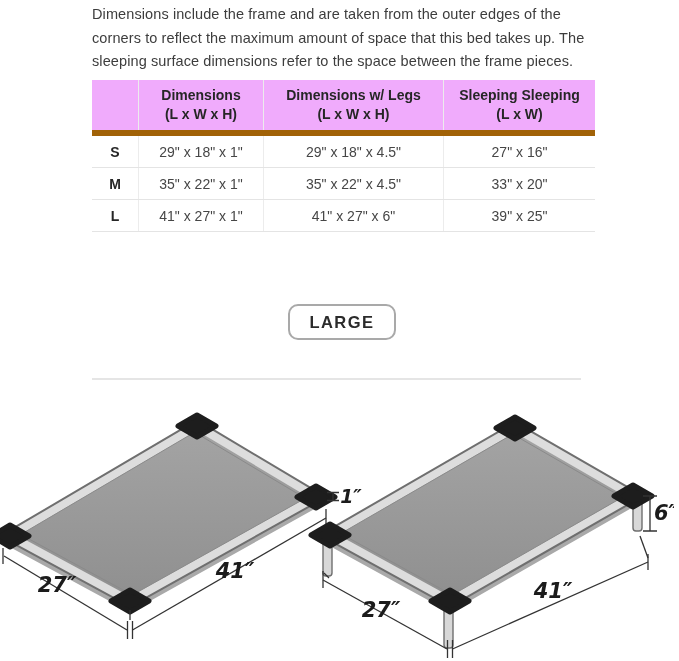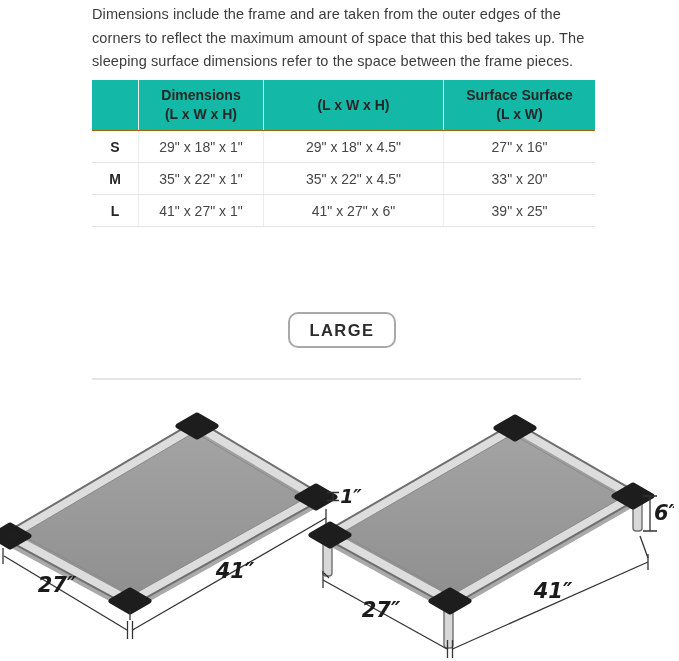--- a/index.html
+++ b/index.html
@@ -7,38 +7,38 @@
     position:relative;width:674px;height:661px;background:#ffffff;
     font-family:"Liberation Sans",sans-serif;overflow:hidden;
   }
   .intro{
     position:absolute;left:92px;top:0;width:498px;margin:0;padding-top:3px;
     font-size:14.5px;line-height:23.5px;color:#3d3d3d;letter-spacing:.1px;
   }
   .size-table{position:absolute;left:92px;top:80px;width:503px;}
   .thead{
     display:grid;grid-template-columns:46px 125px 180px 152px;
-    background:#14b8a6;height:50px;border-bottom:1px solid #a16207;
+    background:#f0abfc;height:50px;border-bottom:6px solid #a16207;
   }
   .th{
     display:flex;flex-direction:column;justify-content:center;align-items:center;
     font-weight:bold;font-size:14px;line-height:19px;color:#262626;text-align:center;
   }
   .trow{
     display:grid;grid-template-columns:46px 125px 180px 152px;
     height:31px;border-bottom:1px solid #e4e4e4;
   }
   .td{
     display:flex;align-items:center;justify-content:center;
     font-size:14px;color:#464646;white-space:nowrap;
   }
   .td.size{font-weight:bold;color:#262626;}
   .th + .th, .td + .td{border-left:1px solid #ececec;}
   .size-btn{
-    position:absolute;left:288px;top:312px;width:108px;height:36px;
+    position:absolute;left:288px;top:304px;width:108px;height:36px;
     background:#ffffff;border:2px solid #a9a9a9;border-radius:10px;
     font-family:"Liberation Sans",sans-serif;font-weight:bold;font-size:16.5px;
     letter-spacing:1.5px;color:#2b2b2b;
     display:flex;align-items:center;justify-content:center;cursor:pointer;
   }
   .divider{position:absolute;left:92px;top:378px;width:489px;height:2px;background:#e5e5e5;}
   .diagram{position:absolute;left:0;top:400px;}
   .bed-shadow{stroke:#a9a9a9;stroke-width:9;fill:none;stroke-linejoin:round;}
   .bed-outline{stroke:#6f6f6f;stroke-width:12;fill:#9b9b9b;stroke-linejoin:round;}
   .bed-tube{stroke:#dddddd;stroke-width:8;fill:url(#fabricGrad);stroke-linejoin:round;}
@@ -59,24 +59,25 @@
   <p class="intro">Dimensions include the frame and are taken from the outer edges of the corners to reflect the maximum amount of space that this bed takes up. The sleeping surface dimensions refer to the space between the frame pieces.</p>
 
   <div class="size-table">
     <div class="thead">
       <div class="th"></div>
       <div class="th">
         <span>Dimensions</span>
         <span>(L x W x H)</span>
       </div>
       <div class="th">
+        <span>Dimensions w/ Legs</span>
         <span>(L x W x H)</span>
       </div>
       <div class="th">
-        <span>Surface Surface</span>
+        <span>Sleeping Sleeping</span>
         <span>(L x W)</span>
       </div>
     </div>
 
     <div class="trow">
       <div class="td size">S</div>
       <div class="td">29" x 18" x 1"</div>
       <div class="td">29" x 18" x 4.5"</div>
       <div class="td">27" x 16"</div>
     </div>

